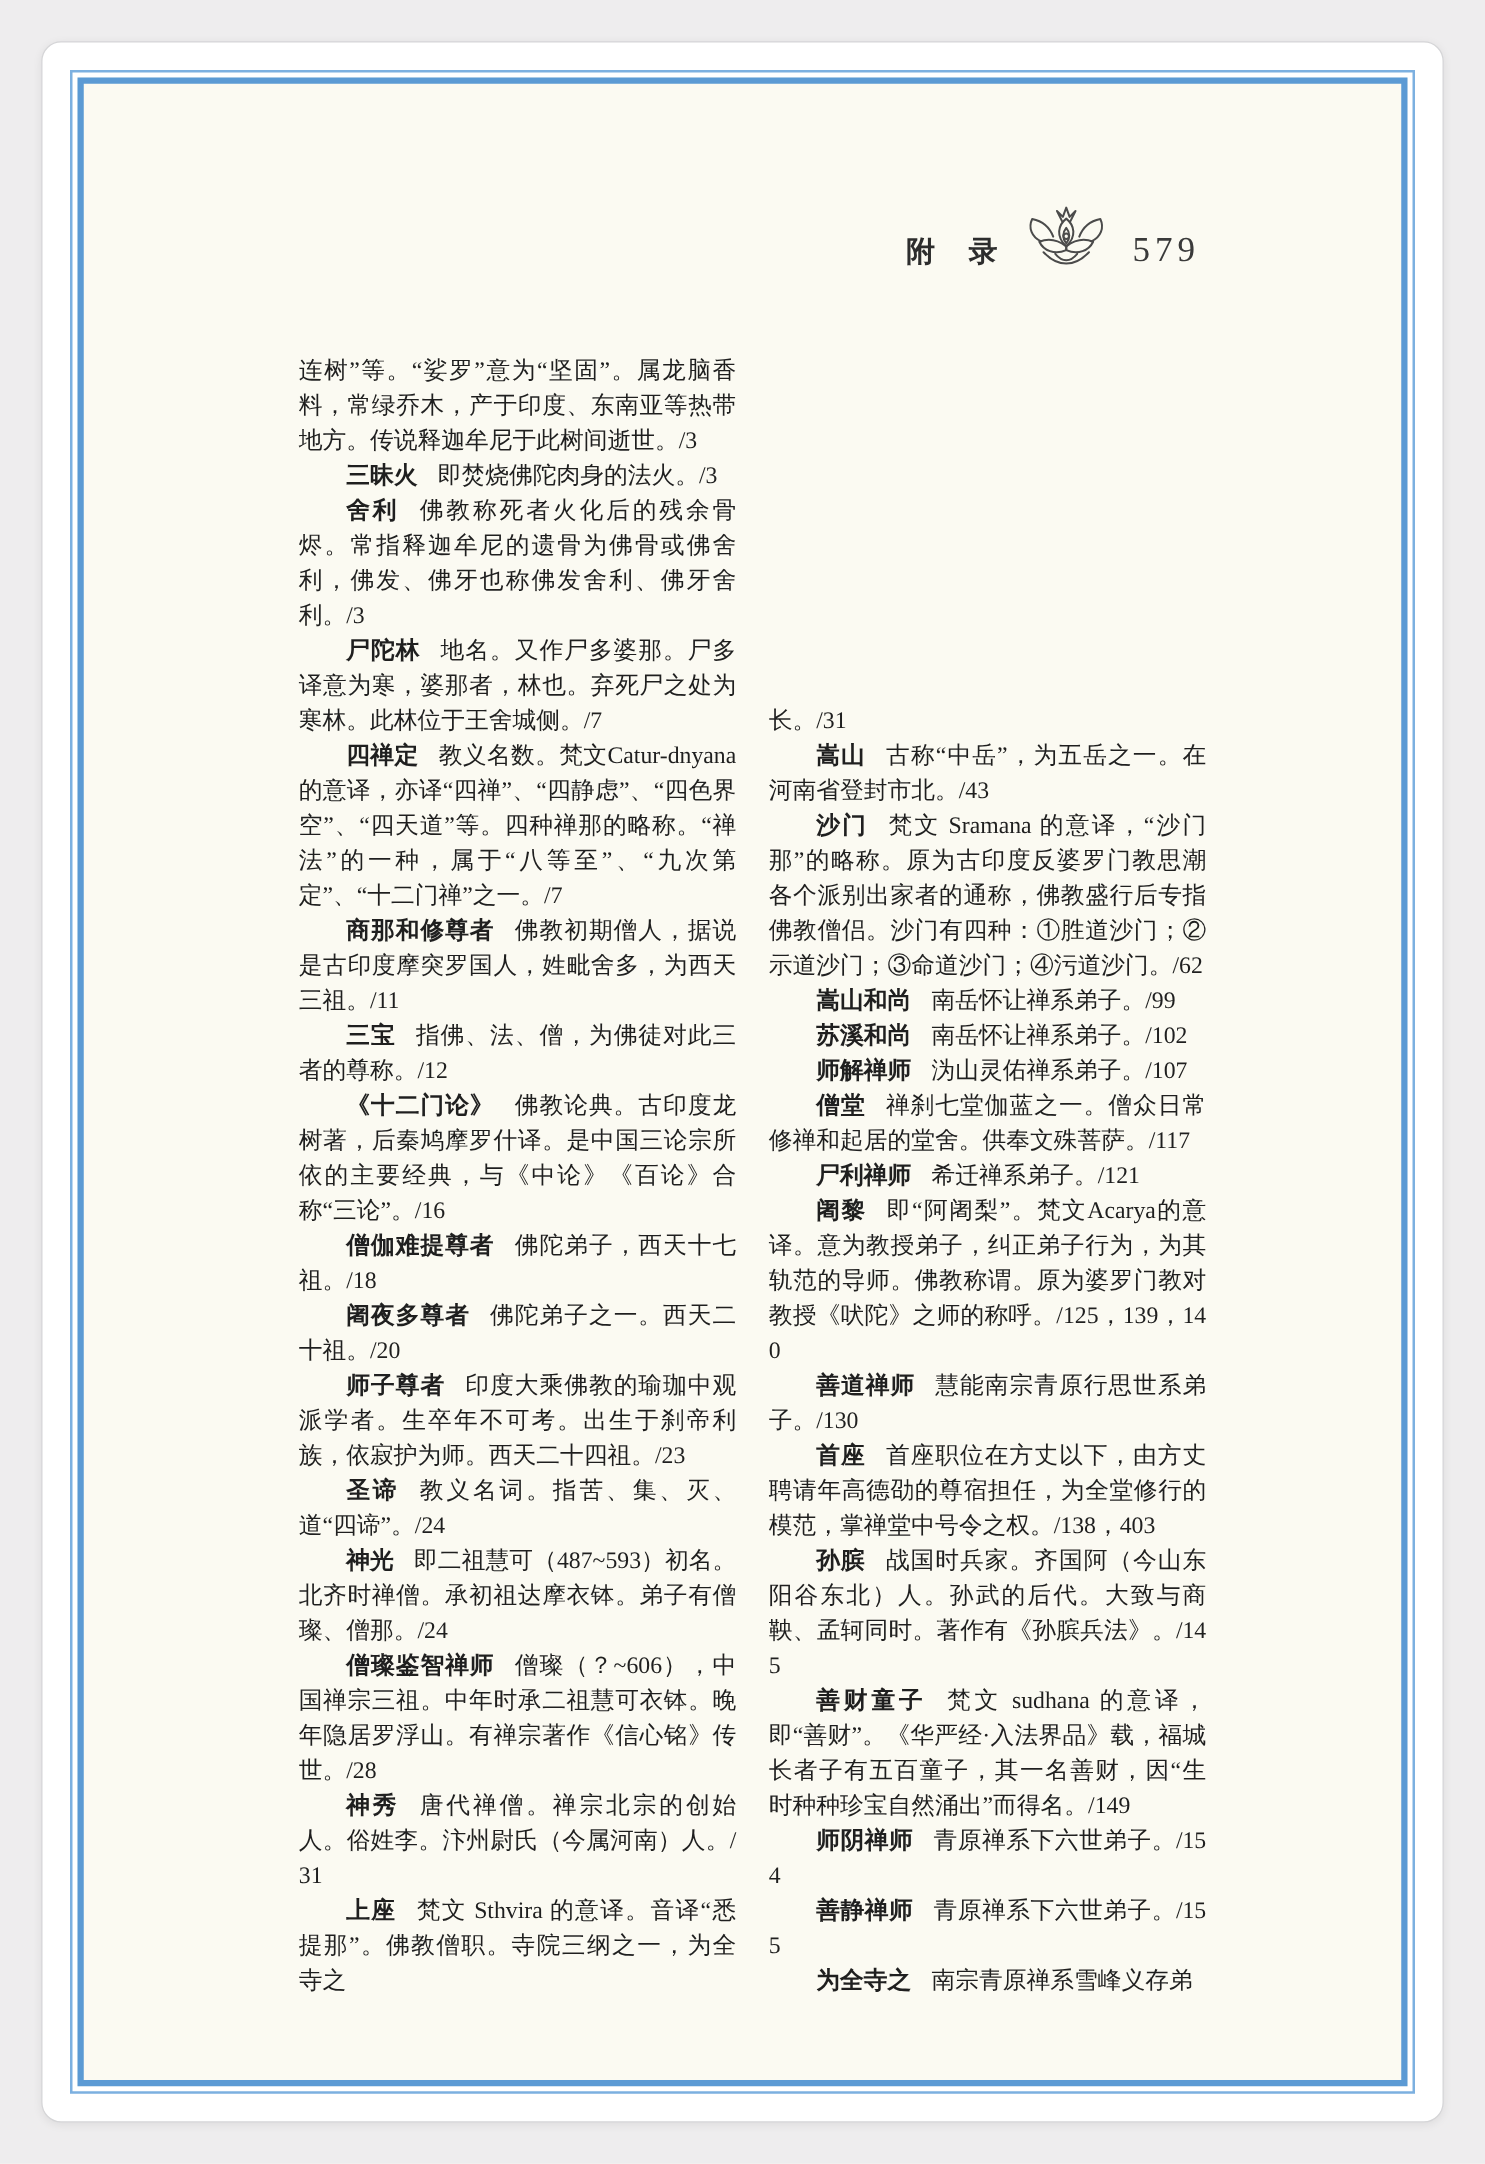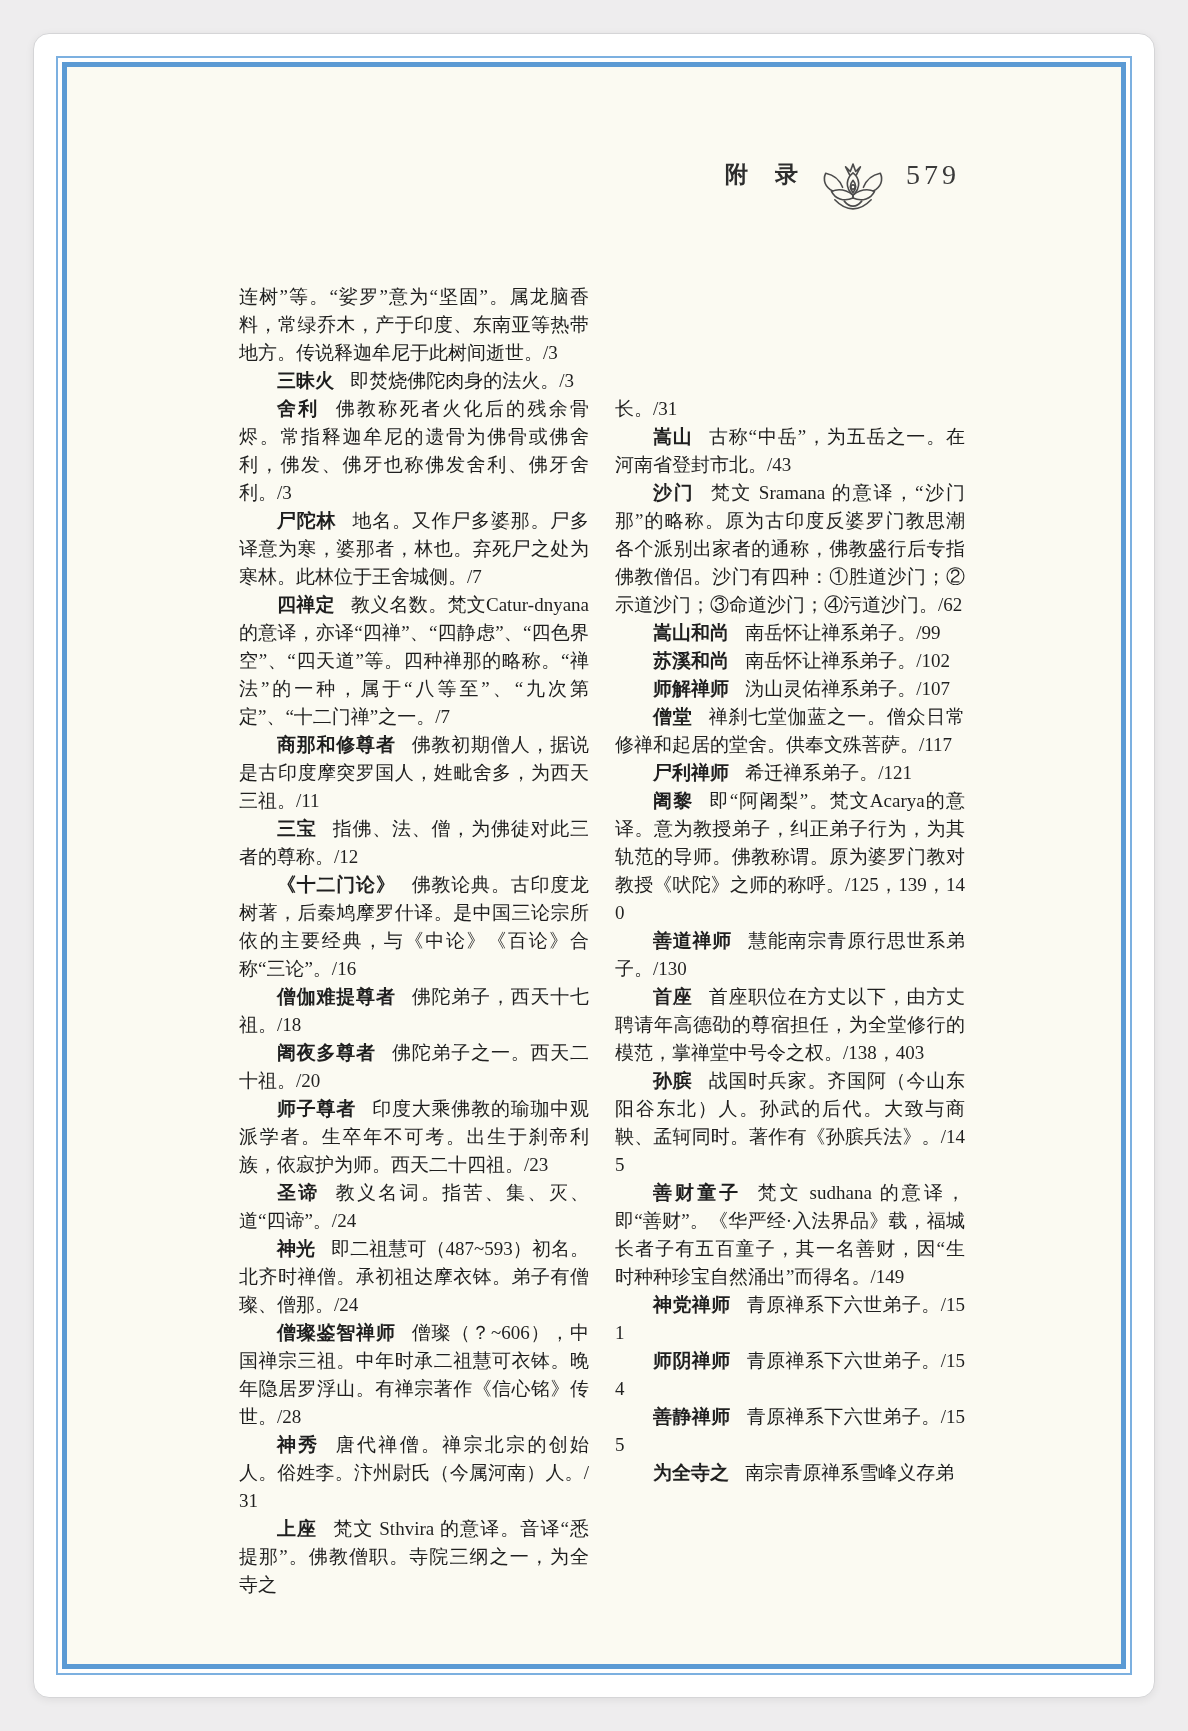--- a/index.html
+++ b/index.html
@@ -31,34 +31,34 @@
     border:2px solid var(--frame-thin);
   }
   .frame-inner{
     position:absolute;inset:4px;
     border:5px solid var(--frame-thick);
     background:var(--paper);
   }
   .paper{position:absolute;inset:0;}
   .page-header{
     position:absolute;top:92px;left:658px;height:58px;
-    display:flex;align-items:flex-start;gap:16px;
+    display:flex;align-items:flex-end;gap:16px;
   }
   .section-title{
     font-size:23px;font-weight:bold;color:#2d2d2d;
     letter-spacing:2px;white-space:pre;
   }
   .lotus{width:74px;height:56px;flex:0 0 auto;}
   .page-number{
     font-size:28px;color:#3a3a3a;letter-spacing:4px;
     font-family:"Liberation Serif","DejaVu Serif",serif;
   }
   .columns{
     position:absolute;left:172px;top:216px;
-    display:flex;align-items:center;
+    display:flex;align-items:flex-end;
   }
   .col{width:350px;}
   .divider{
     width:2px;background:var(--divider);
     margin:4px 12px 2px 12px;
   }
   .col p{
     margin:0;
     font-size:19px;line-height:28px;
     color:var(--ink);
@@ -124,21 +124,20 @@
                 <p><span class="term">嵩山和尚</span><span>南岳怀让禅系弟子。/99</span></p>
                 <p><span class="term">苏溪和尚</span><span>南岳怀让禅系弟子。/102</span></p>
                 <p><span class="term">师解禅师</span><span>沩山灵佑禅系弟子。/107</span></p>
                 <p><span class="term">僧堂</span><span>禅刹七堂伽蓝之一。僧众日常修禅和起居的堂舍。供奉文殊菩萨。/117</span></p>
                 <p><span class="term">尸利禅师</span><span>希迁禅系弟子。/121</span></p>
                 <p><span class="term">阇黎</span><span>即“阿阇梨”。梵文Acarya的意译。意为教授弟子，纠正弟子行为，为其轨范的导师。佛教称谓。原为婆罗门教对教授《吠陀》之师的称呼。/125，139，140</span></p>
                 <p><span class="term">善道禅师</span><span>慧能南宗青原行思世系弟子。/130</span></p>
                 <p><span class="term">首座</span><span>首座职位在方丈以下，由方丈聘请年高德劭的尊宿担任，为全堂修行的模范，掌禅堂中号令之权。/138，403</span></p>
                 <p><span class="term">孙膑</span><span>战国时兵家。齐国阿（今山东阳谷东北）人。孙武的后代。大致与商鞅、孟轲同时。著作有《孙膑兵法》。/145</span></p>
                 <p><span class="term">善财童子</span><span>梵文 sudhana 的意译，即“善财”。《华严经·入法界品》载，福城长者子有五百童子，其一名善财，因“生时种种珍宝自然涌出”而得名。/149</span></p>
-                <p><span class="term">神党禅师</span><span>青原禅系下六世弟子。/151</span></p>
                 <p><span class="term">师阴禅师</span><span>青原禅系下六世弟子。/154</span></p>
                 <p><span class="term">善静禅师</span><span>青原禅系下六世弟子。/155</span></p>
                 <p><span class="term">为全寺之</span><span>南宗青原禅系雪峰义存弟</span></p>
               </section>
           </main>
 
         </div>
       </div>
     </div>
   </div>

